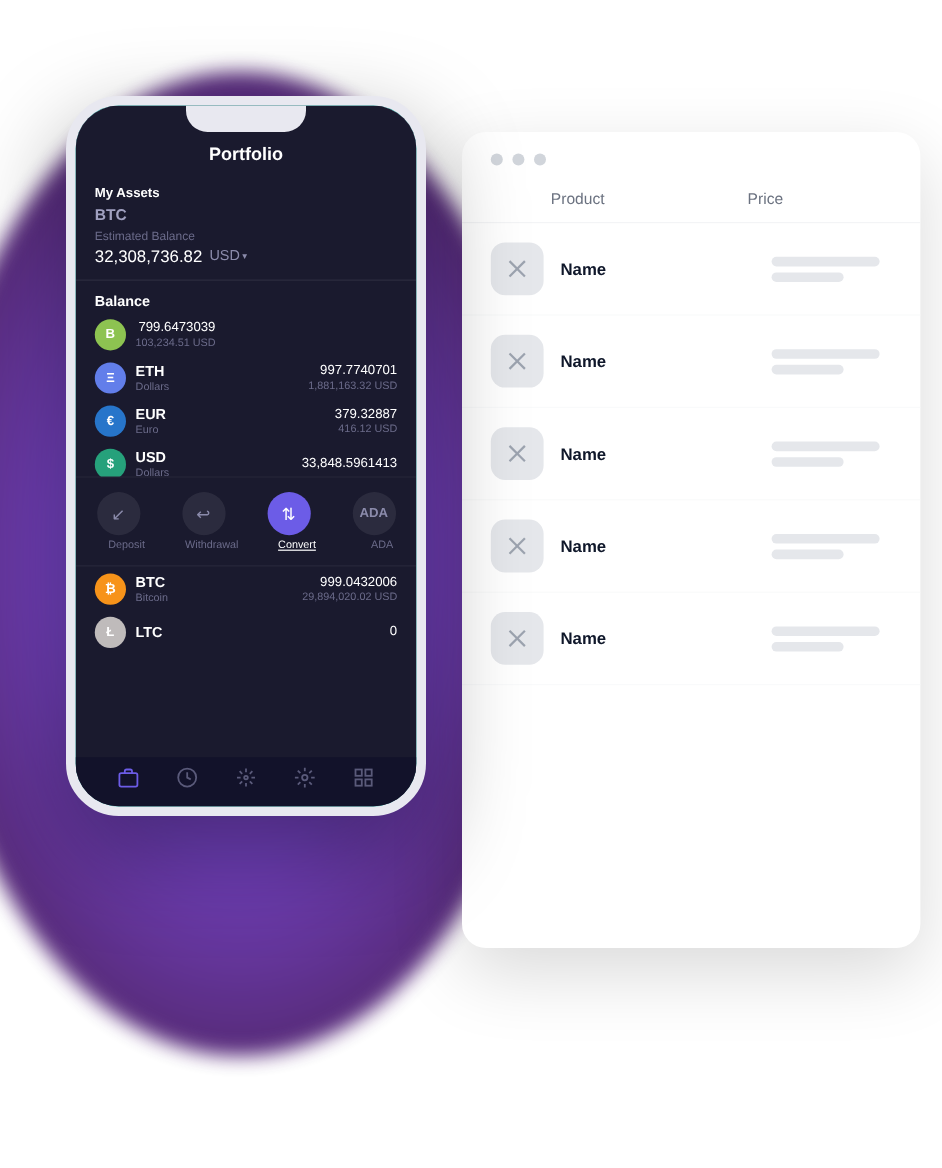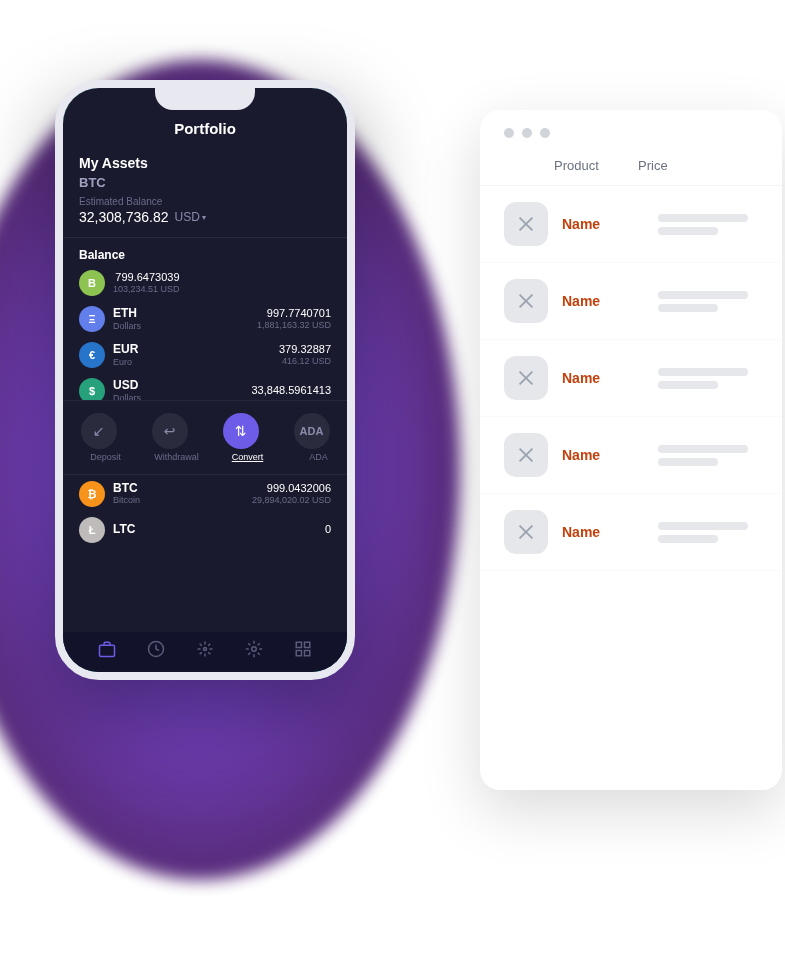--- a/index.html
+++ b/index.html
@@ -23,23 +23,23 @@
       background: radial-gradient(ellipse at center, #7c3aed 0%, #5b21b6 40%, #3b0764 70%, transparent 100%);
       border-radius: 50%;
       filter: blur(8px);
       opacity: 0.85;
       z-index: 0;
     }
 
     
     .bg-card {
       position: absolute;
-      right: 3px;
+      right: 18px;
       top: 110px;
-      width: 302px;
+      width: 382px;
       height: 680px;
       background: #ffffff;
       border-radius: 20px;
       box-shadow: 0 20px 60px rgba(0,0,0,0.15);
       z-index: 1;
       overflow: hidden;
     }
 
     .bg-card-header {
       display: flex;
@@ -99,21 +99,21 @@
       width: 22px;
       height: 22px;
       stroke: #9ca3af;
       fill: none;
       stroke-width: 2;
     }
 
     .row-name {
       font-size: 14px;
       font-weight: 600;
-      color: #c2410c;
+      color: #0f172a;
       flex: 1;
     }
 
     .row-price-lines {
       display: flex;
       flex-direction: column;
       gap: 5px;
       width: 100px;
     }
 
@@ -181,21 +181,21 @@
       color: #ffffff;
     }
 
     
     .assets-section {
       padding: 10px 16px 12px;
       border-bottom: 1px solid rgba(255,255,255,0.08);
     }
 
     .assets-label {
-      font-size: 14px;
+      font-size: 11px;
       font-weight: 600;
       color: #ffffff;
       margin-bottom: 4px;
     }
 
     .assets-amount {
       font-size: 22px;
       font-weight: 700;
       color: #ffffff;
       margin-bottom: 2px;

